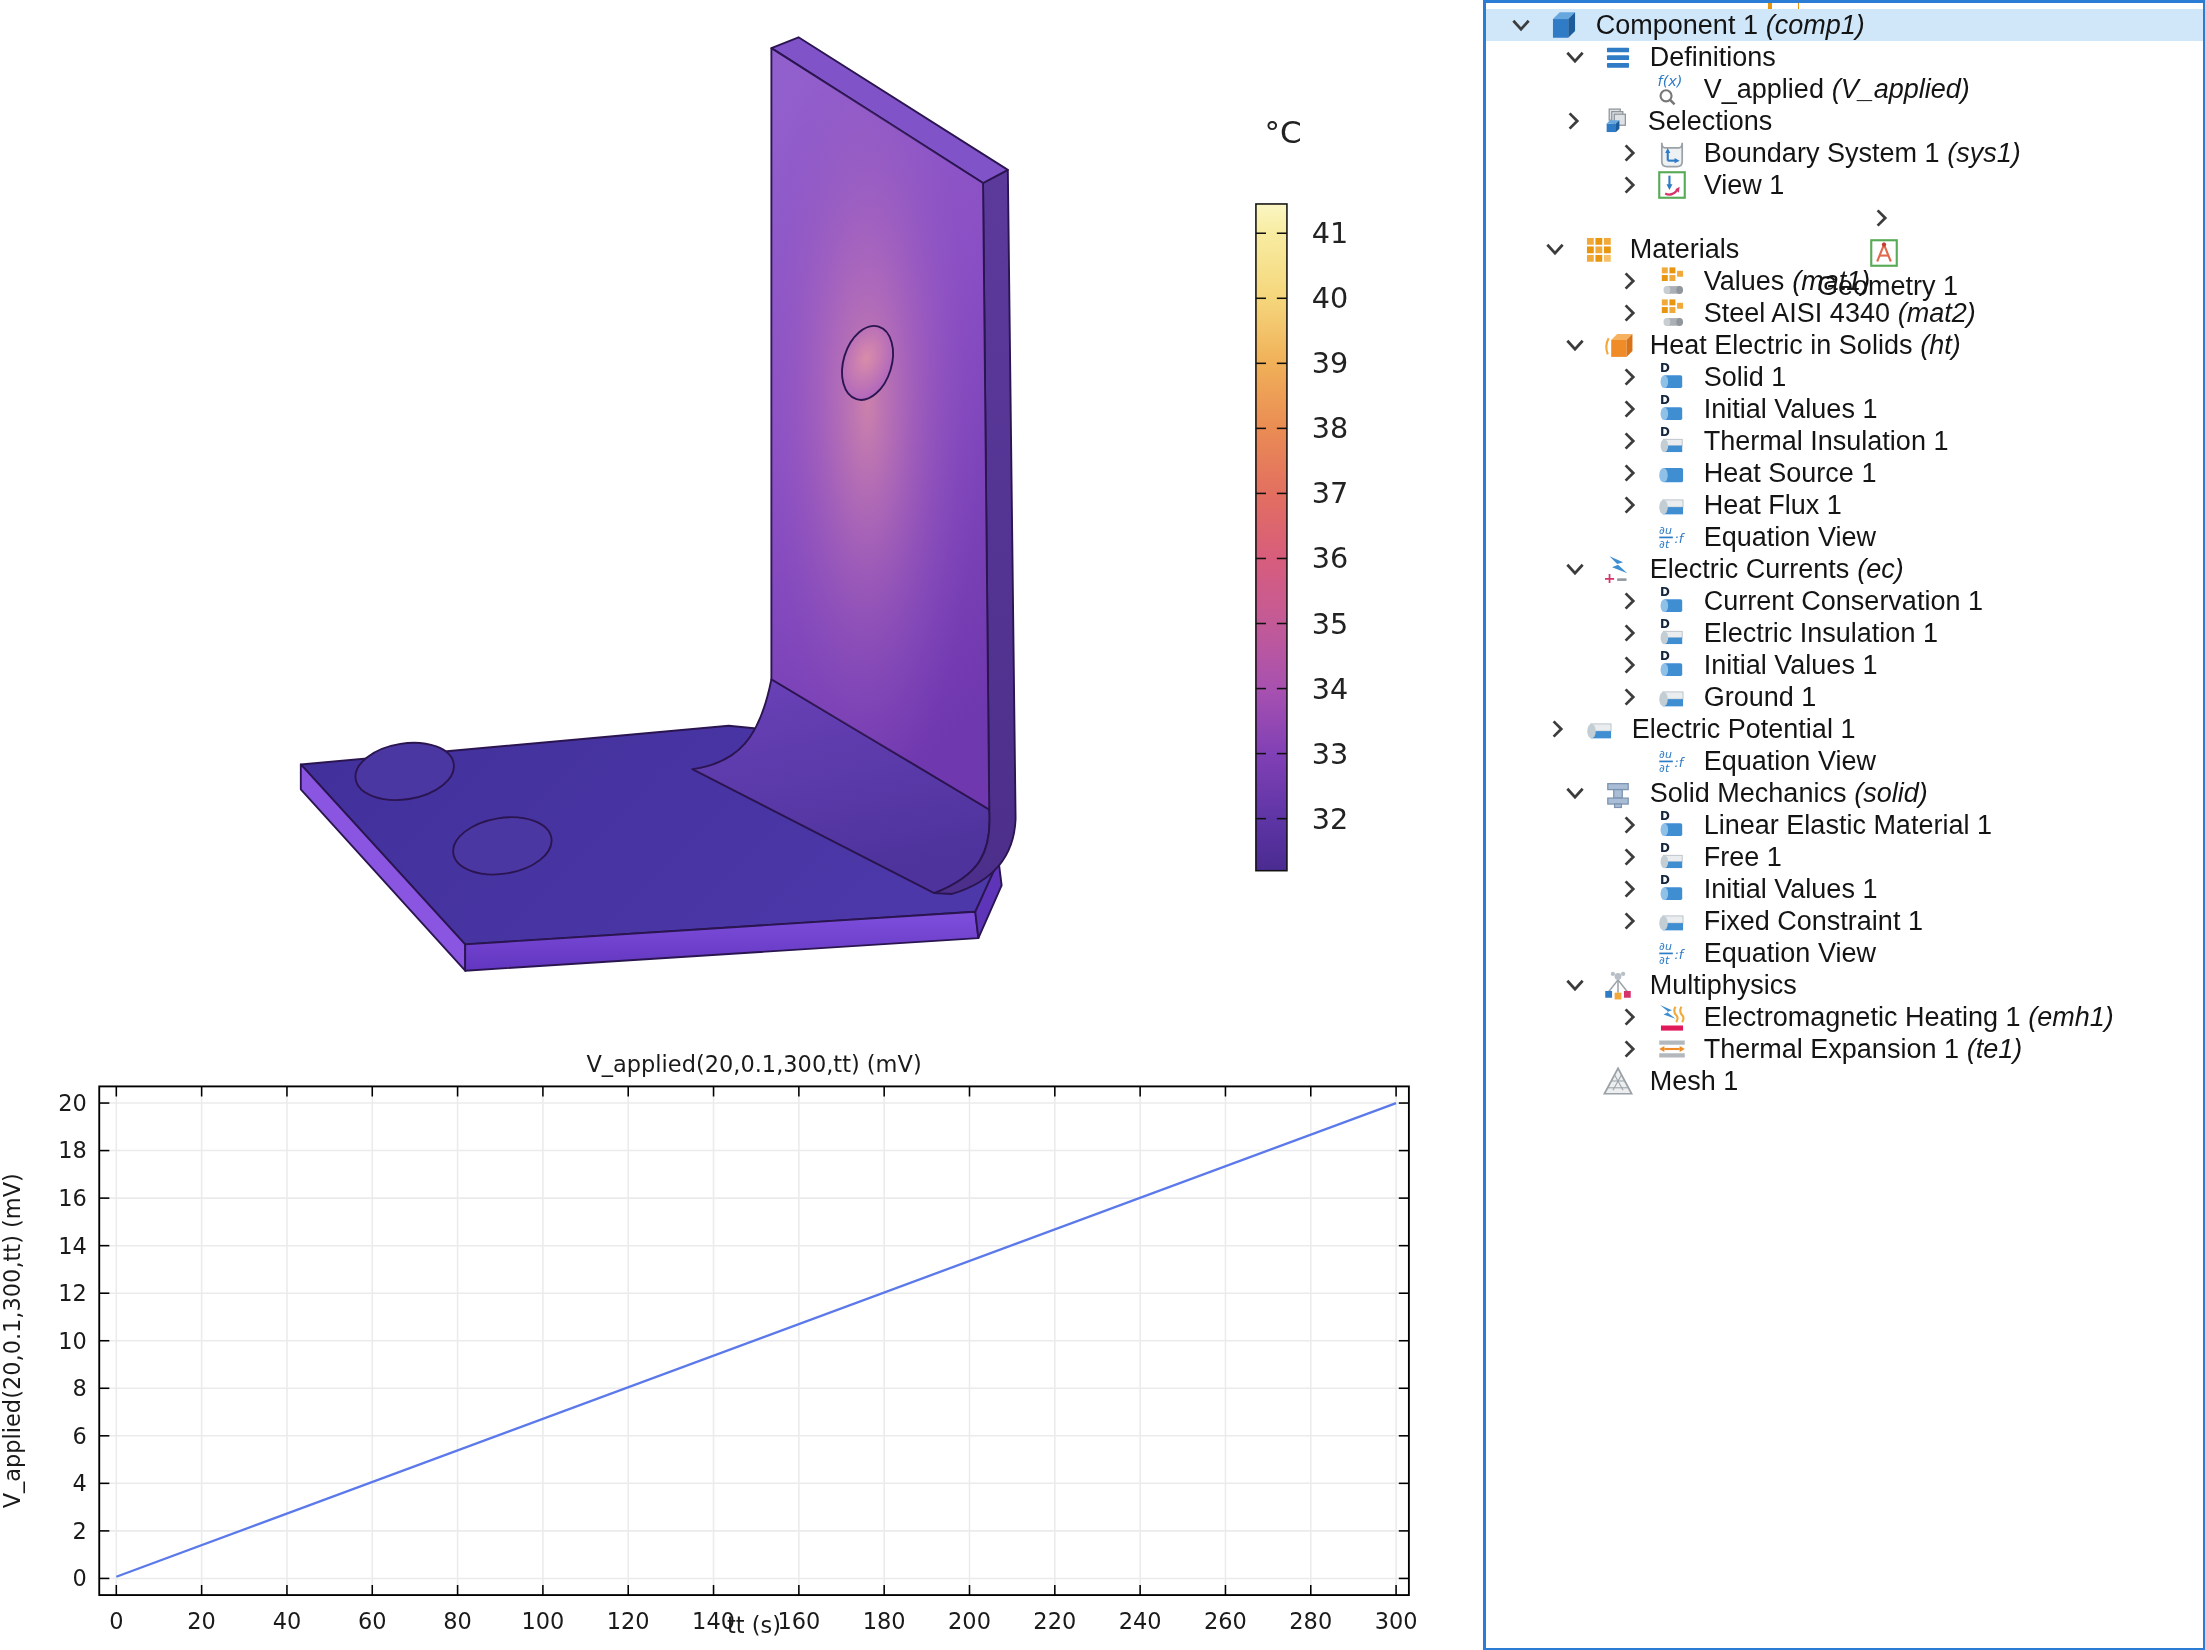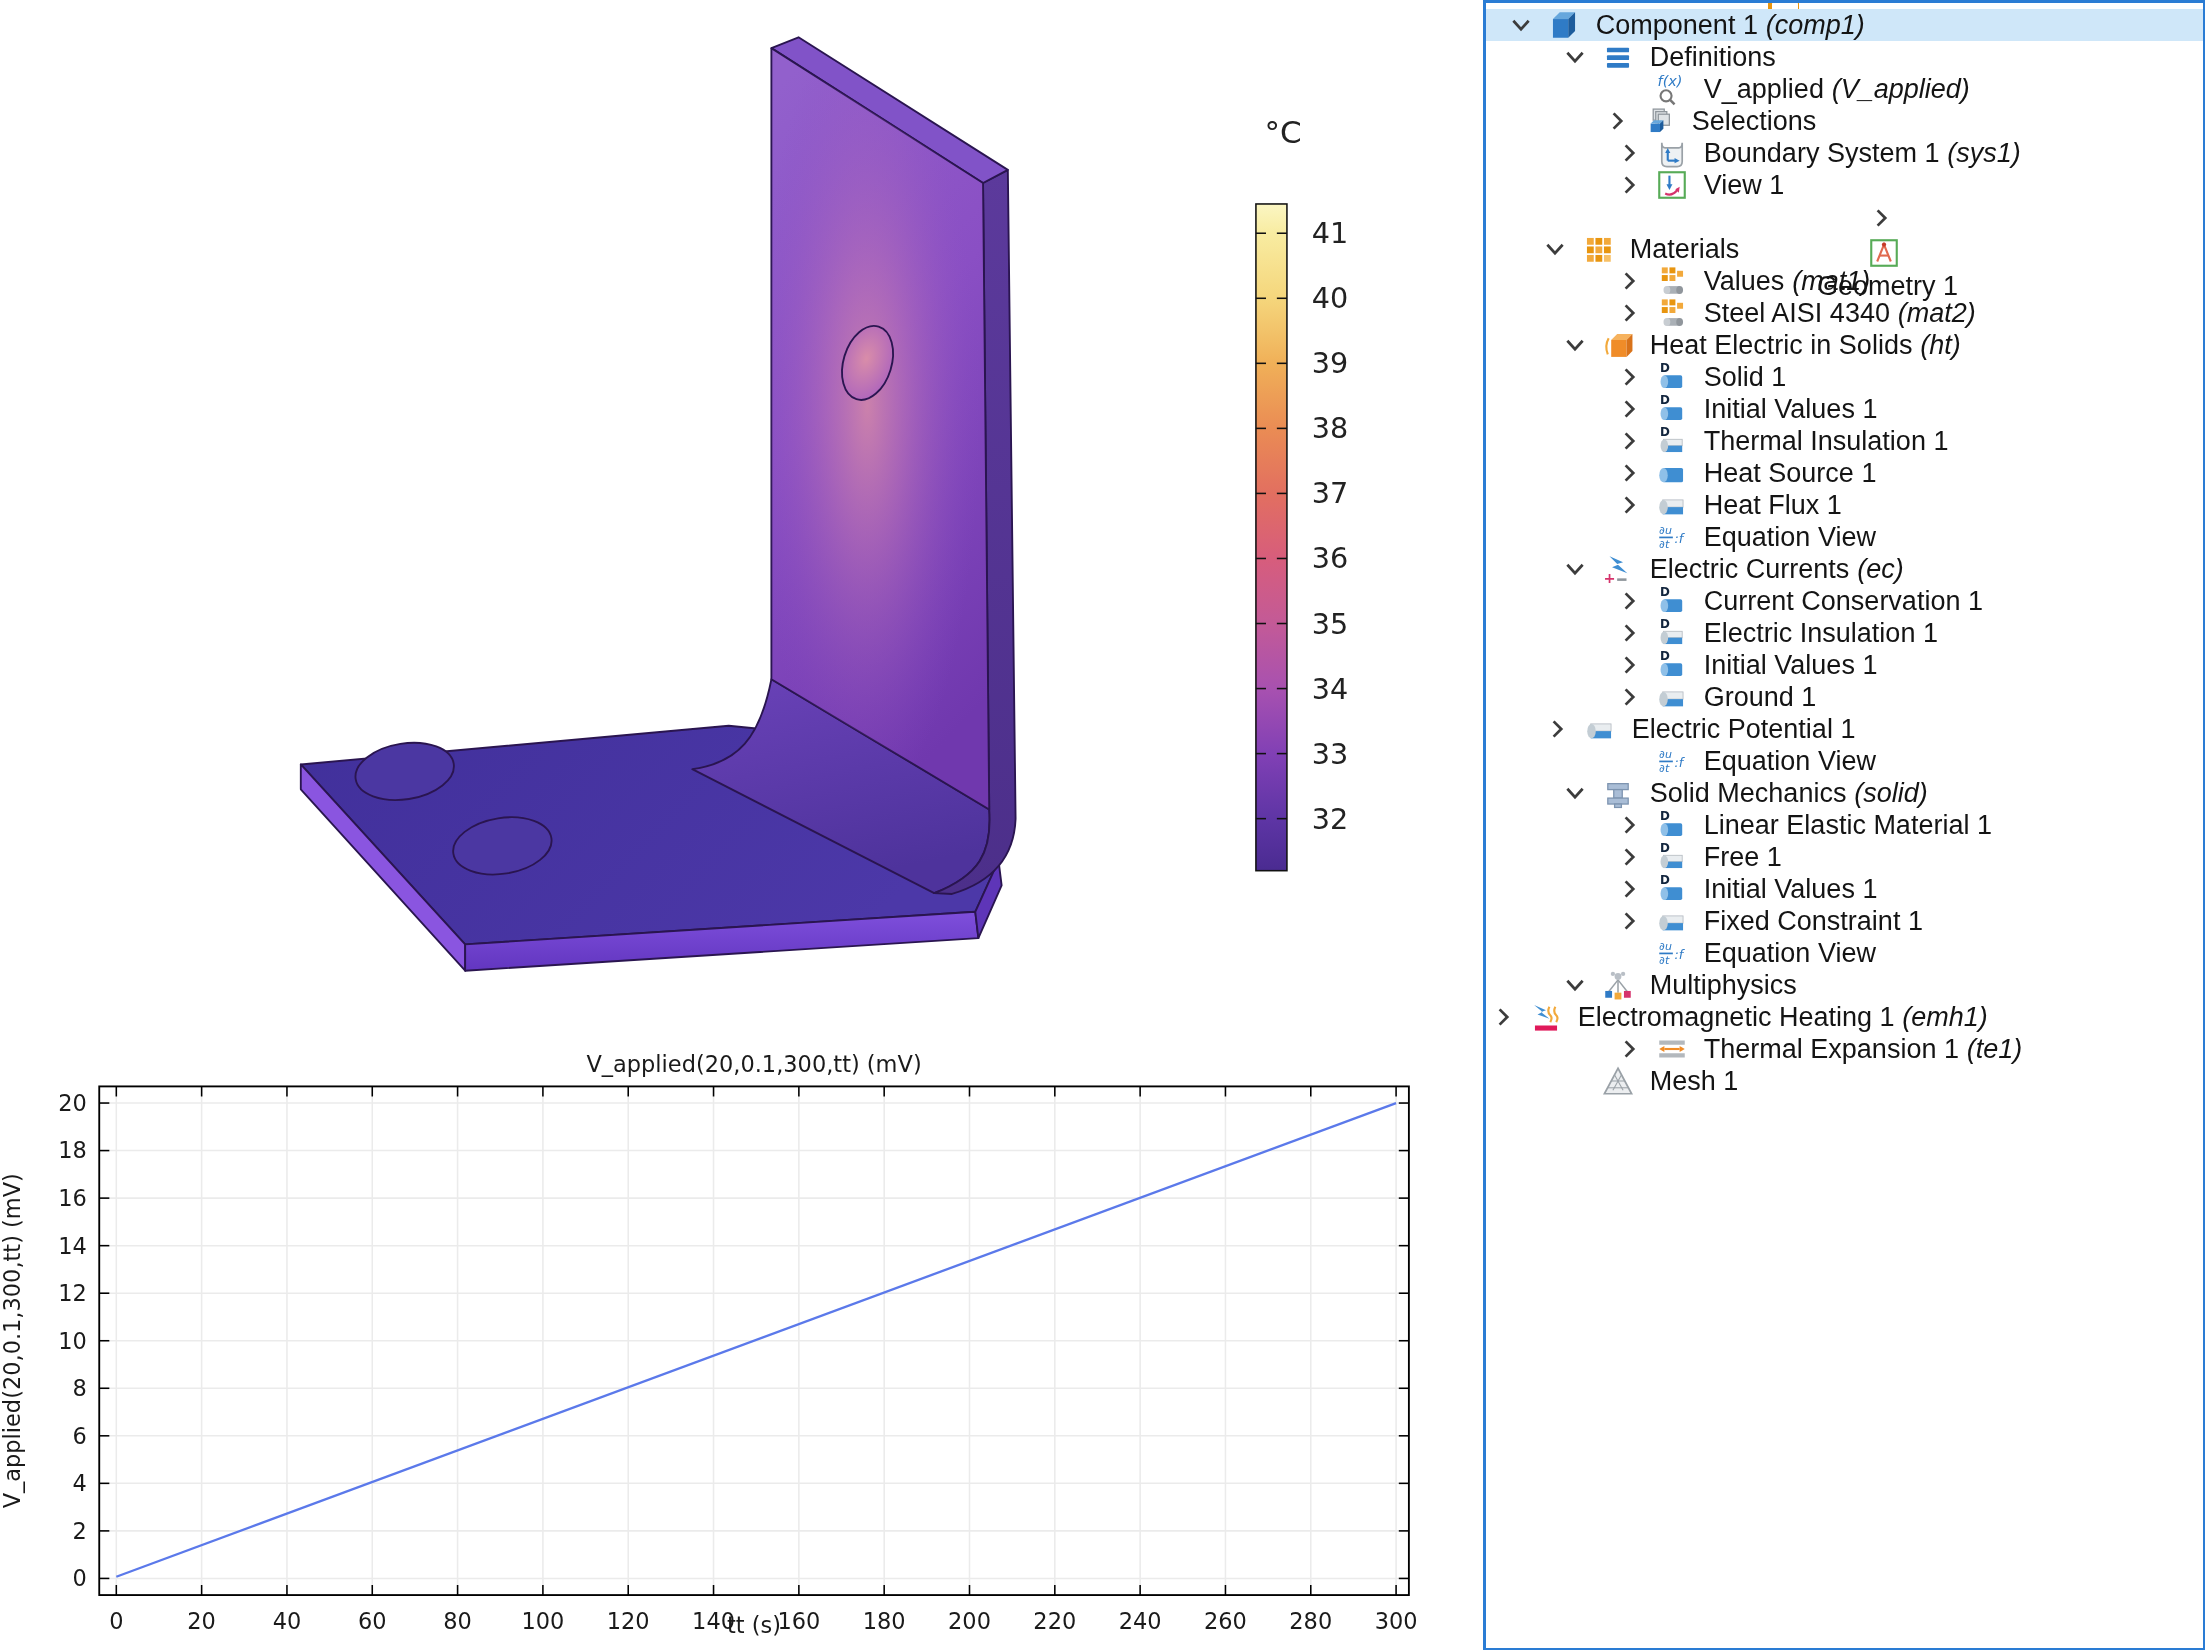--- a/index.html
+++ b/index.html
@@ -301,21 +301,21 @@
           <span class="icon-slot">
             <svg viewBox="0 0 40 40">
               <text x="3" y="17" font-size="17" font-style="italic" fill="#2f7bc6" font-family="Liberation Serif,serif">f(x)</text>
               <circle cx="13" cy="28" r="6.5" fill="none" stroke="#777" stroke-width="2.5"></circle>
               <line x1="17.5" y1="32.5" x2="23" y2="38" stroke="#777" stroke-width="3"></line>
             </svg>
           </span>
           <span class="row-label">V_applied</span>
           <span class="row-suffix">(V_applied)</span>
         </div>
-        <div class="tree-row" style="padding-left: 114px;">
+        <div class="tree-row" style="padding-left: 70px;">
           <span class="chev-slot">
             <svg viewBox="0 0 40 40">
               <polyline points="16,11 25,20 16,29" fill="none" stroke="#3c3c3c" stroke-width="3.2"></polyline>
             </svg>
           </span>
           <span class="icon-slot">
             <svg viewBox="0 0 40 40">
               <g stroke="#8f969c" fill="#dfe3e6" stroke-width="1.5">
                 <rect x="12" y="6" width="13" height="13"></rect>
                 <rect x="15" y="9" width="13" height="13"></rect>
@@ -764,21 +764,21 @@
               <circle cx="20" cy="10" r="4" fill="#b9bfc6"></circle>
               <circle cx="14" cy="7" r="2.5" fill="#b9bfc6"></circle>
               <circle cx="26" cy="7" r="2.5" fill="#b9bfc6"></circle>
               <rect x="5" y="27" width="8" height="8" fill="#2f7bc6"></rect>
               <rect x="16" y="29" width="8" height="8" fill="#f2a93b"></rect>
               <rect x="27" y="27" width="8" height="8" fill="#d6336c"></rect>
             </svg>
           </span>
           <span class="row-label">Multiphysics</span>
         </div>
-        <div class="tree-row" style="">
+        <div class="tree-row" style="padding-left: 126px;">
           <span class="chev-slot">
             <svg viewBox="0 0 40 40">
               <polyline points="16,11 25,20 16,29" fill="none" stroke="#3c3c3c" stroke-width="3.2"></polyline>
             </svg>
           </span>
           <span class="icon-slot">
             <svg viewBox="0 0 40 40">
               <path d="M6,6 L20,12 L14,14 L24,22 L10,17 L16,14 Z" fill="#3f8ed2"></path>
               <path d="M24,8 Q21,14 25,18 Q28,21 25,26" fill="none" stroke="#f2a93b" stroke-width="2.5"></path>
               <path d="M31,8 Q28,14 32,18 Q35,21 32,26" fill="none" stroke="#f2a93b" stroke-width="2.5"></path>

